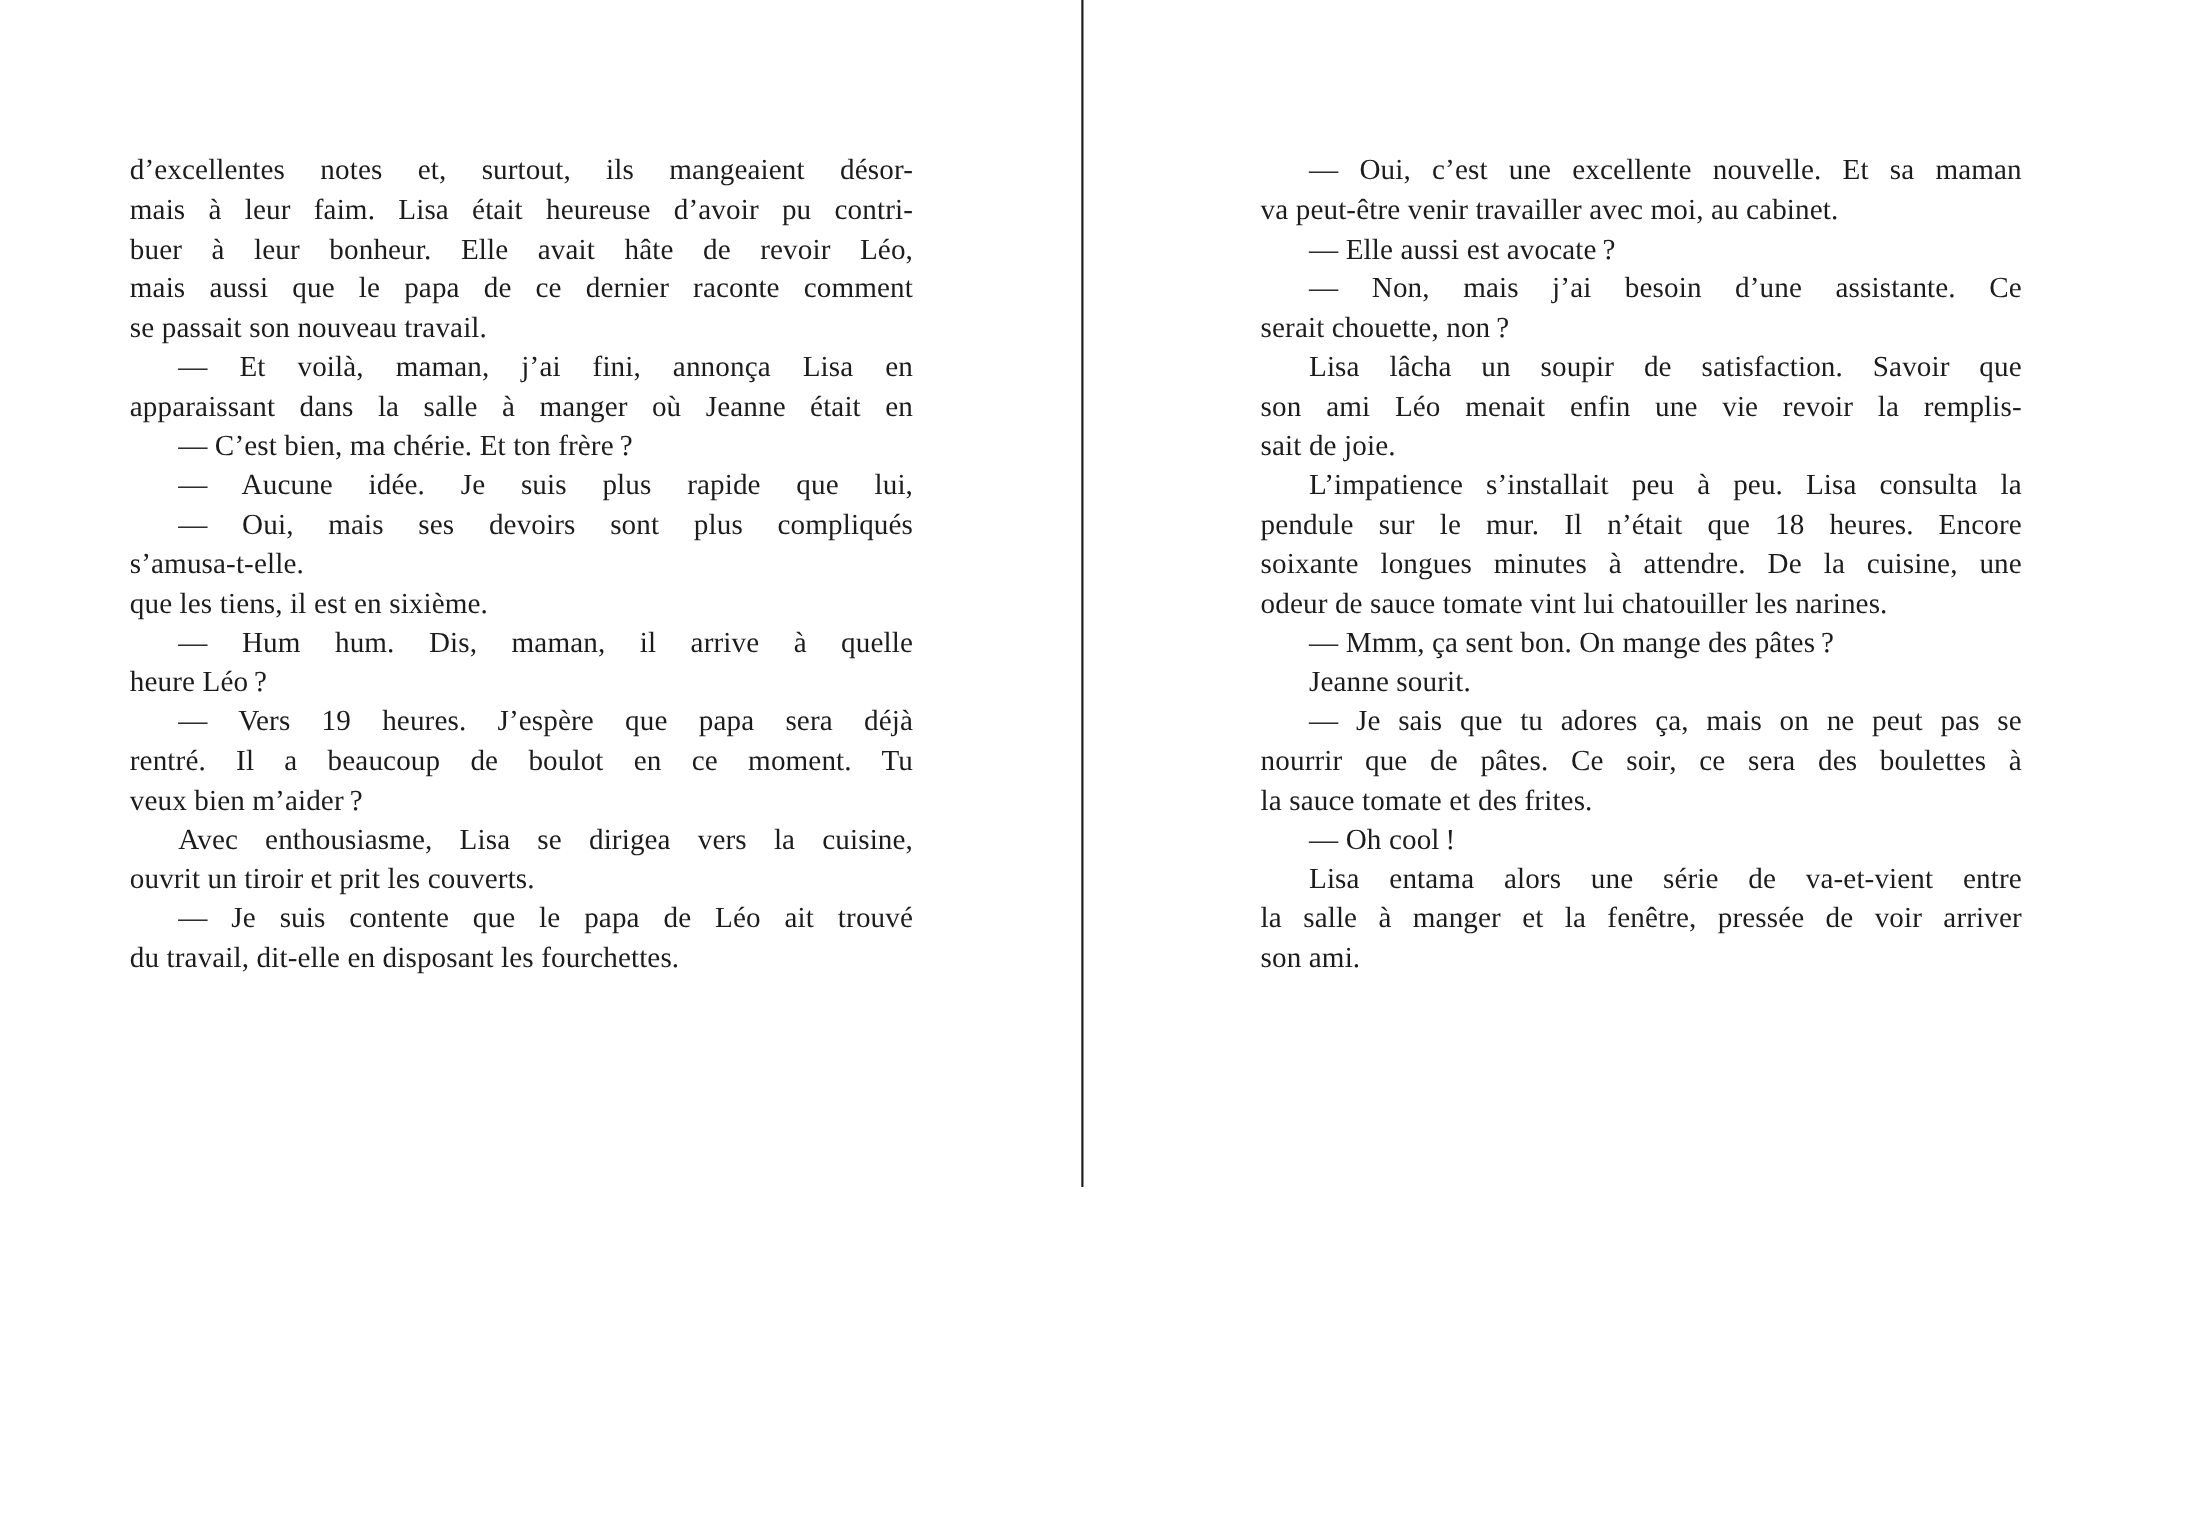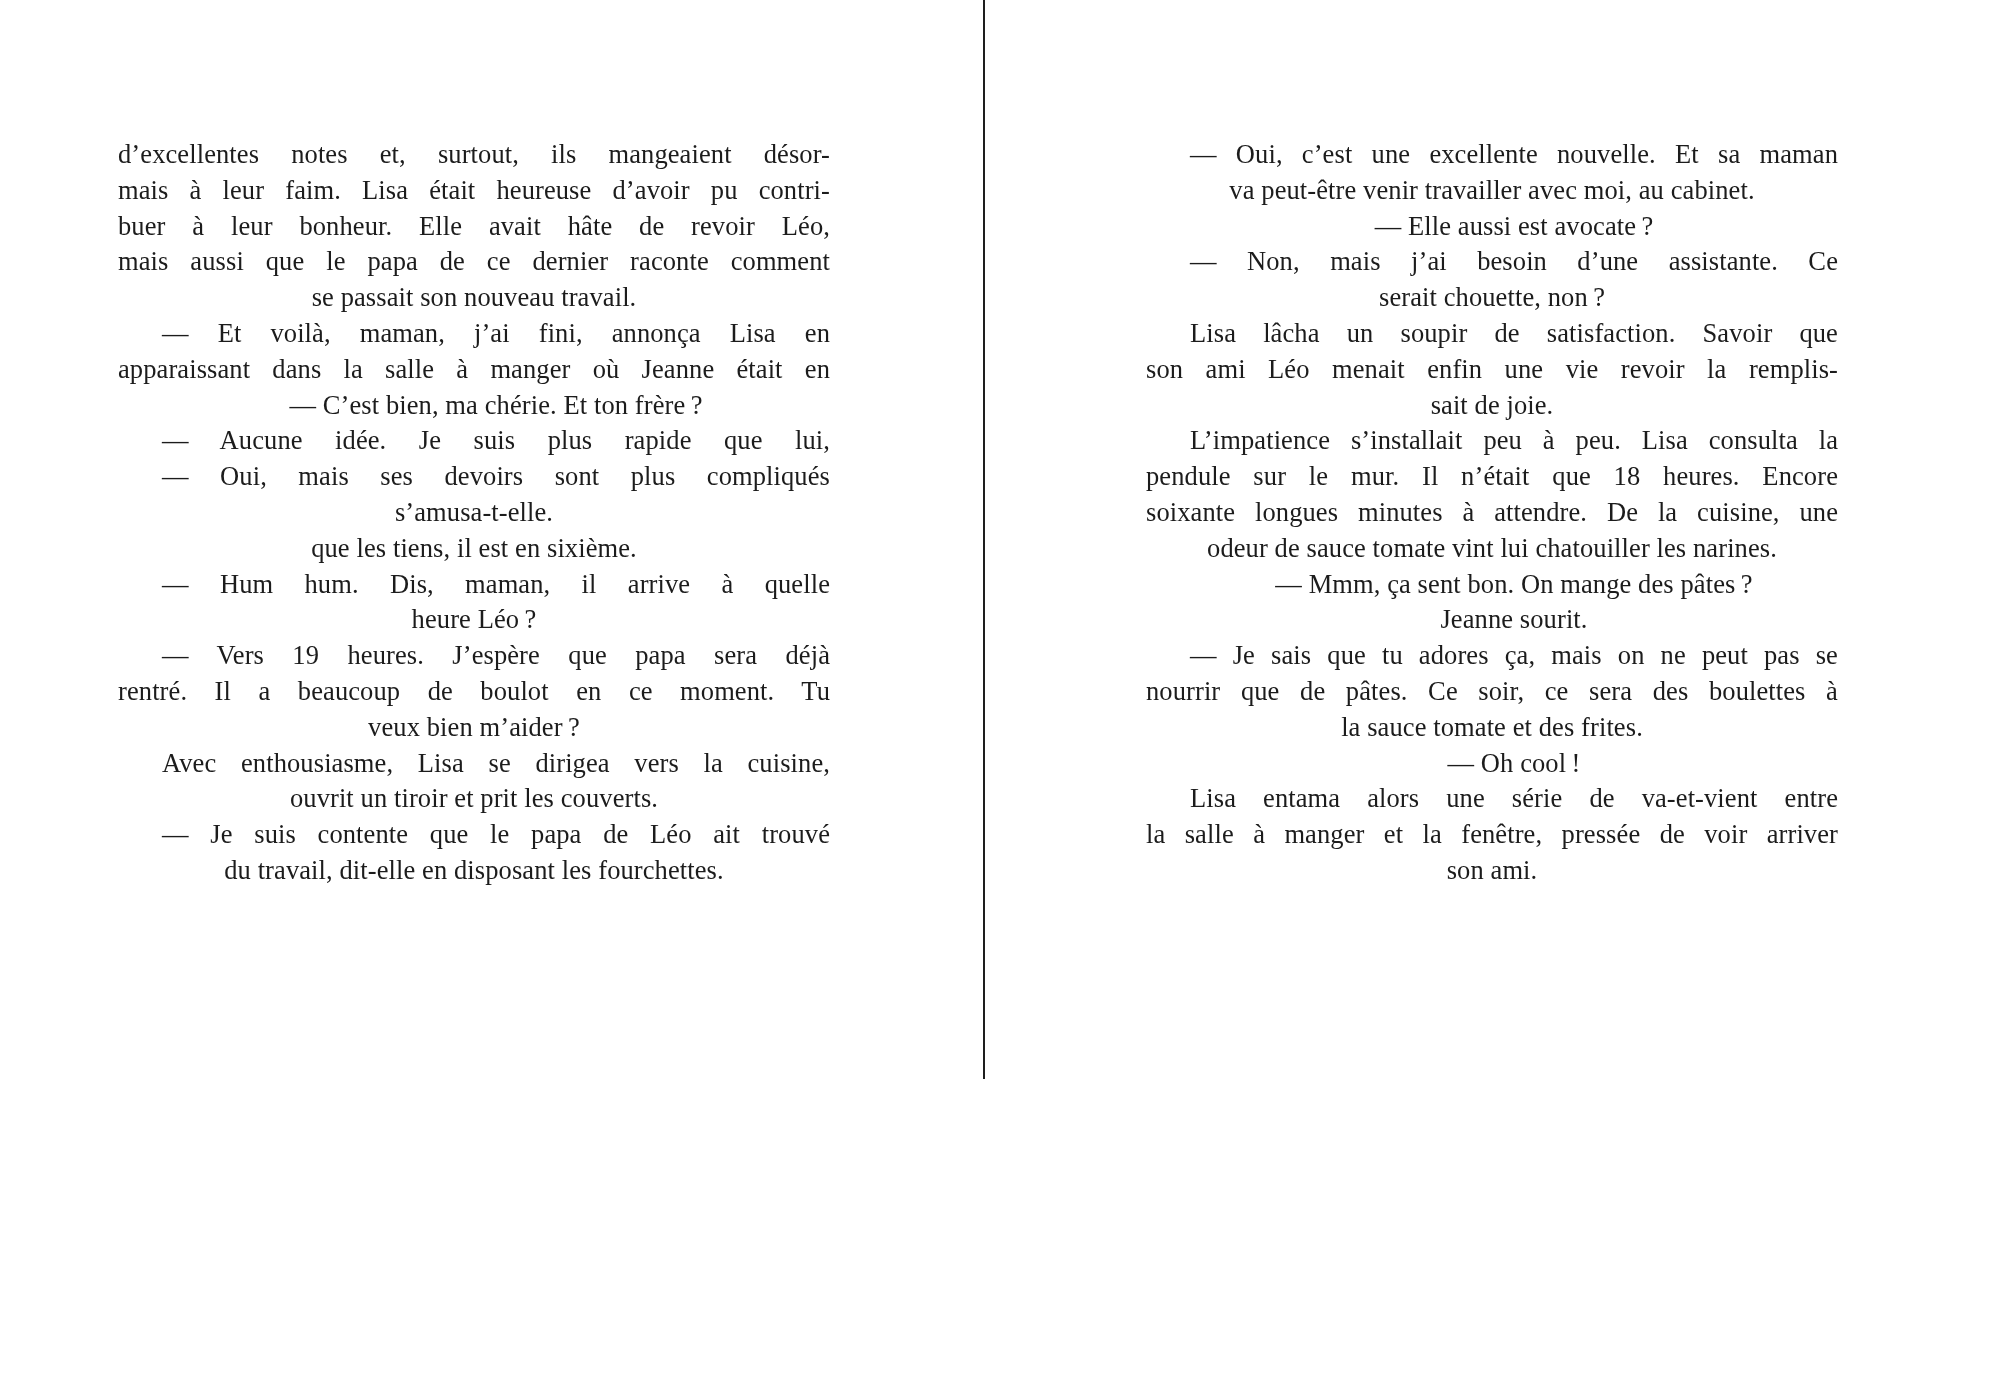--- a/index.html
+++ b/index.html
@@ -27,21 +27,21 @@
     position: absolute;
     top: 137px;
     font-size: 26.5px;
     line-height: 35.8px;
     color: #1c1c1c;
     letter-spacing: 0.1px;
   }
   #left-text  { left: 118px;  width: 712px; }
   #right-text { left: 1118px; width: 692px; margin-left: 28px; }
   .line {
-    text-align: center;
+    text-align: left;
     white-space: nowrap;
   }
   .line.fill {
     white-space: normal;
     text-align: justify;
     text-align-last: justify;
   }
   .line.ind { padding-left: 44px; }
   .page-num {
     position: absolute;

